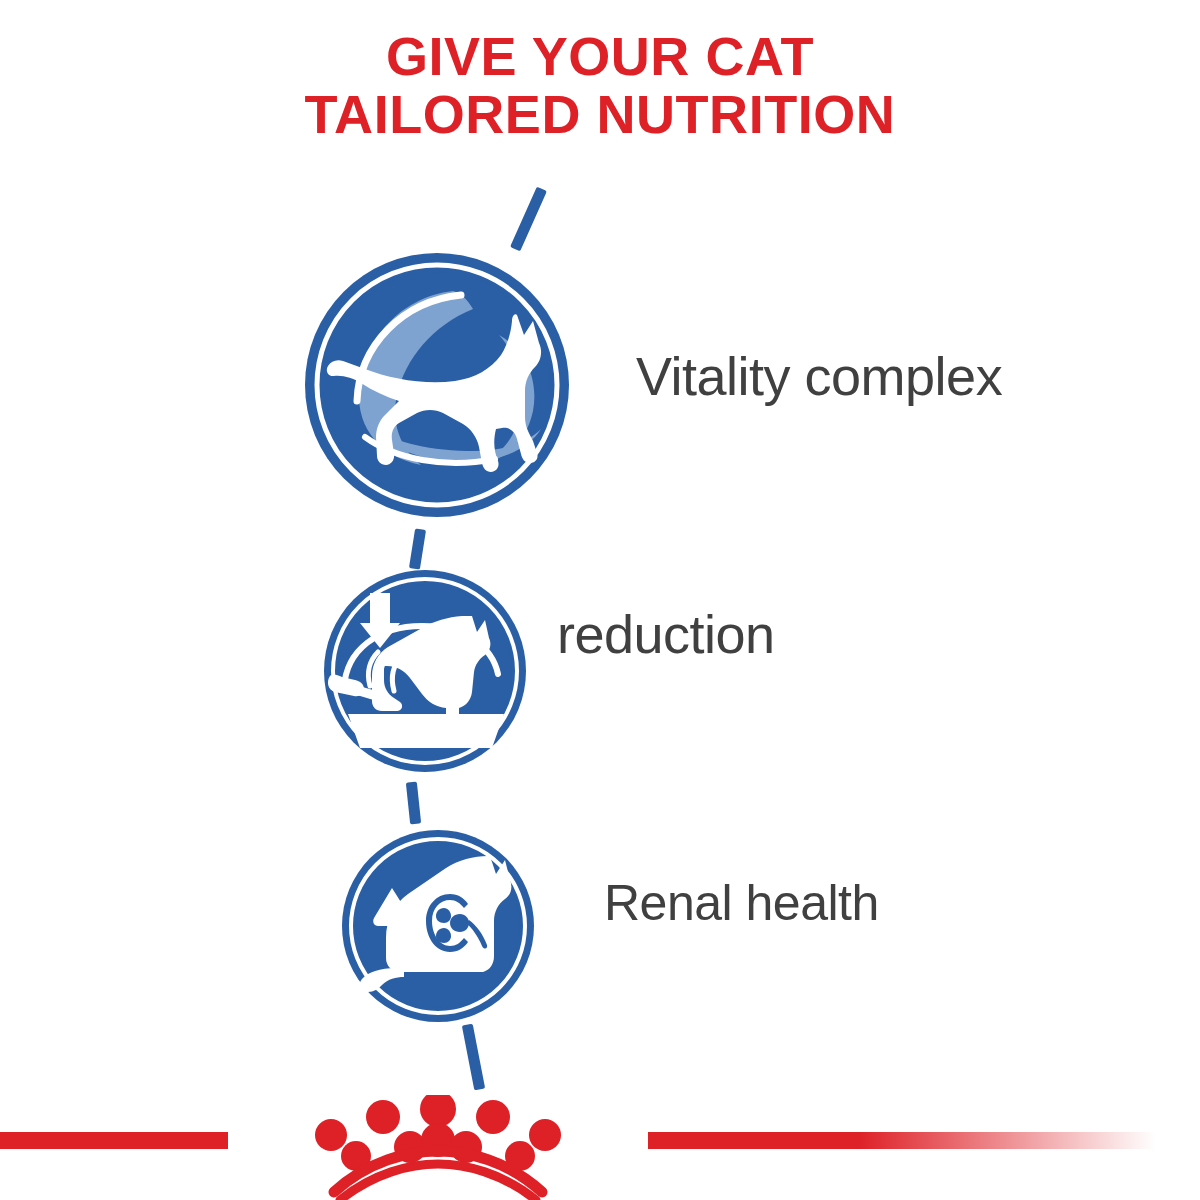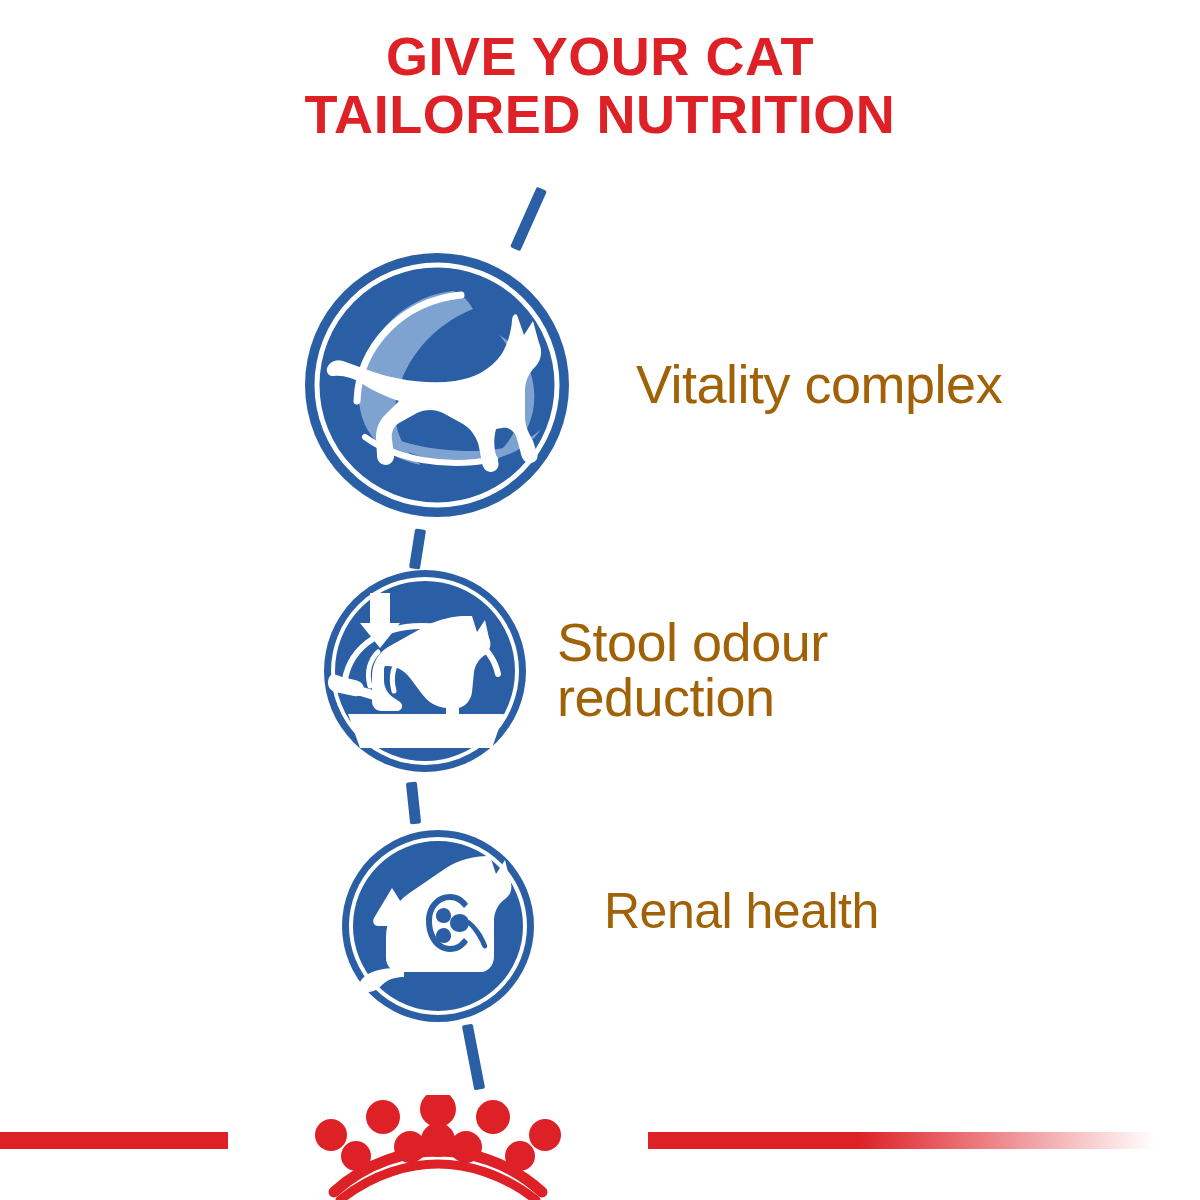--- a/index.html
+++ b/index.html
@@ -26,26 +26,25 @@
   }
   .title .tl{display:block;white-space:nowrap;}
 
   
   .feature{position:absolute;}
   .icon-wrap{position:absolute;}
   .icon-wrap svg{display:block;width:100%;height:100%;}
 
   .feat-label{
     position:absolute;
-    color:#a16207;
+    color:#404040;
     font-family:"Liberation Sans", sans-serif;
     font-weight:normal;
     letter-spacing:-0.5px;
     line-height:1.02;
-    margin-top:8px;
   }
   .feat-label .ln{display:block;white-space:nowrap;}
 
   #label-1{left:636px;top:349px;font-size:54px;}
   #label-2{left:557px;top:607px;font-size:54px;}
   #label-3{left:604px;top:878px;font-size:50px;}
 
   
   .dash{position:absolute;background:#2A5FA5;border-radius:2px;}
 
@@ -165,21 +164,20 @@
           C 54 143 50 139 50 133 L 50 108
           C 50 96 56 85 66 79
           L 100 60 C 112 53 126 49 140 48 Z"></path>
 
         <path fill="#FFFFFF" d="
           M26 146 L 182 146 L 170 180 L 38 180 Z
           M36 153 L 172 153 L 165 173 L 43 173 Z"></path>
       </svg>
     </div>
     <div class="feat-label" id="label-2">
-      <span class="ln">Stool odour</span>
       <span class="ln">reduction</span>
     </div>
   </div>
 
   <div class="feature">
     <div class="icon-wrap" style="left:340px;top:828px;width:196px;height:196px;">
       <svg viewBox="0 0 196 196" xmlns="http://www.w3.org/2000/svg">
         <circle cx="98" cy="98" r="96" fill="#2A5FA5"></circle>
         <circle cx="98" cy="98" r="87" fill="none" stroke="#FFFFFF" stroke-width="4"></circle>
         <circle cx="98" cy="98" r="82" fill="#2A5FA5"></circle>

